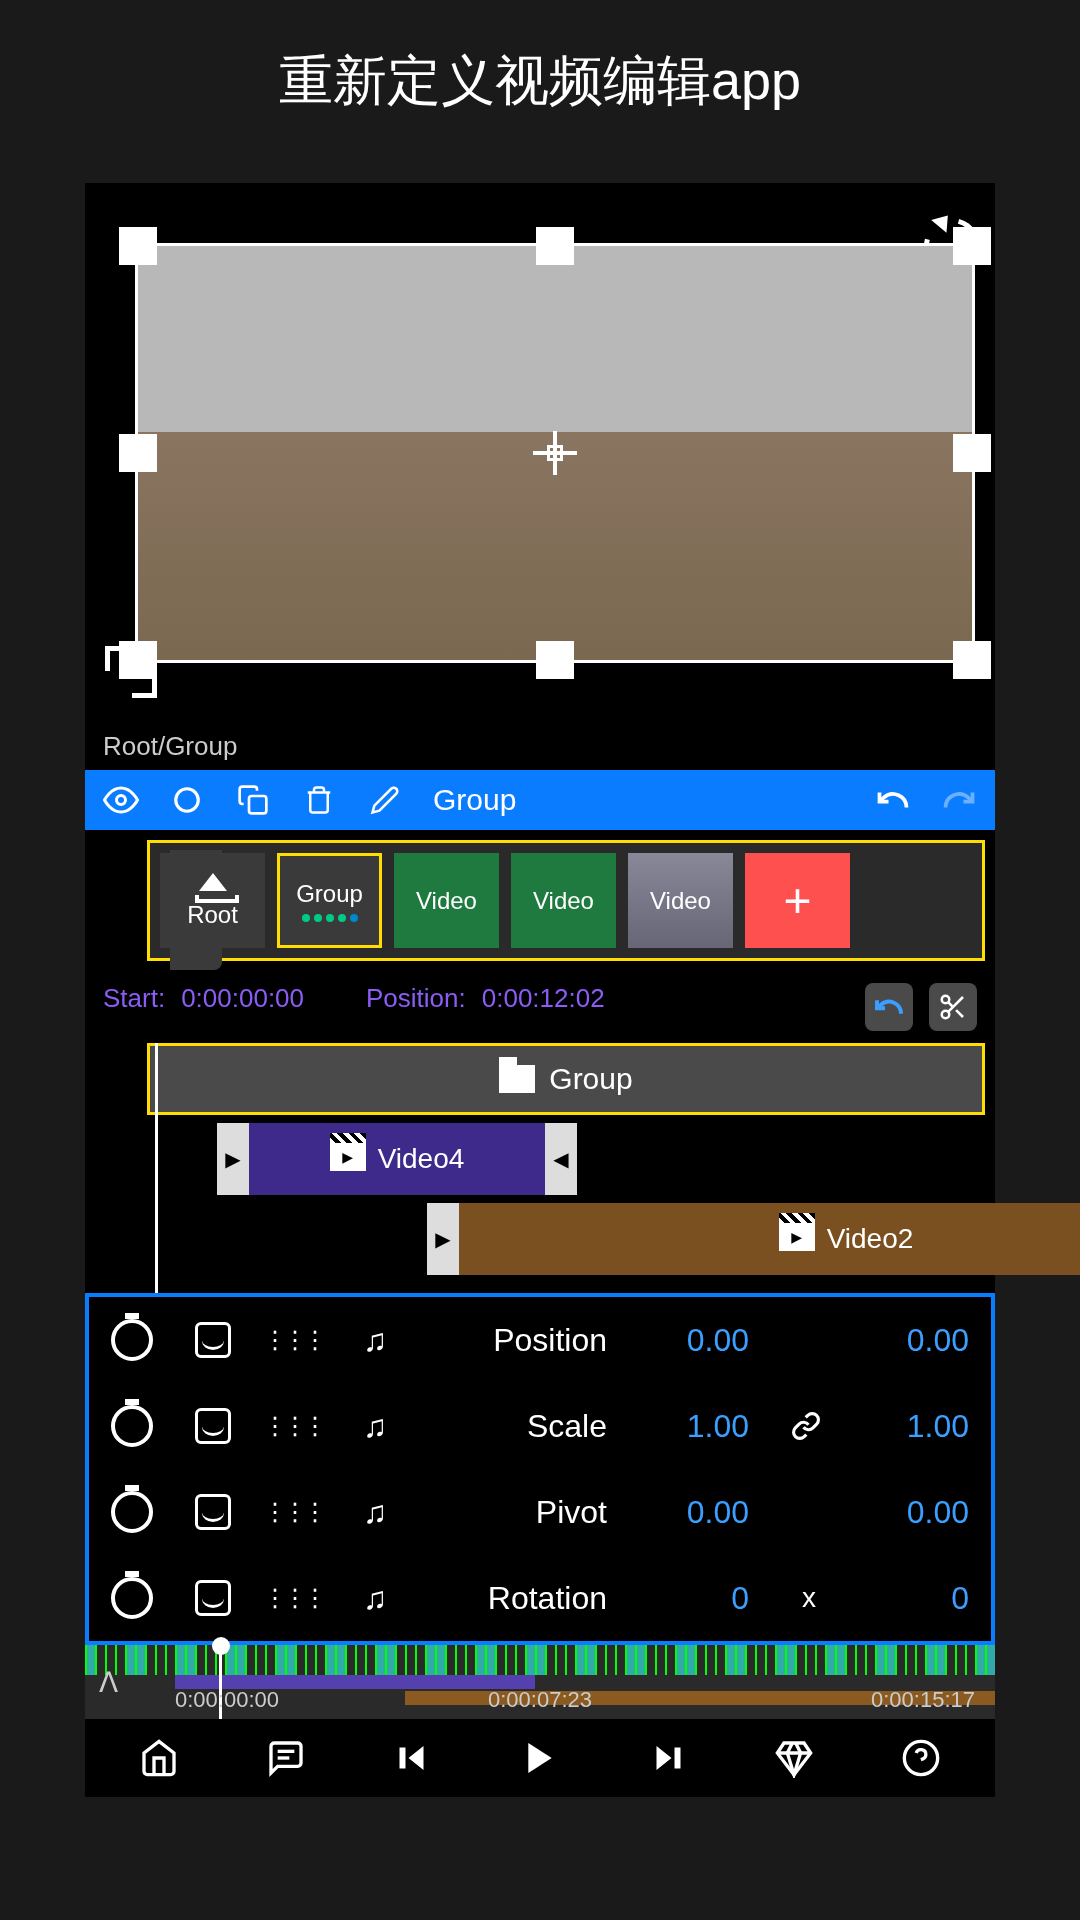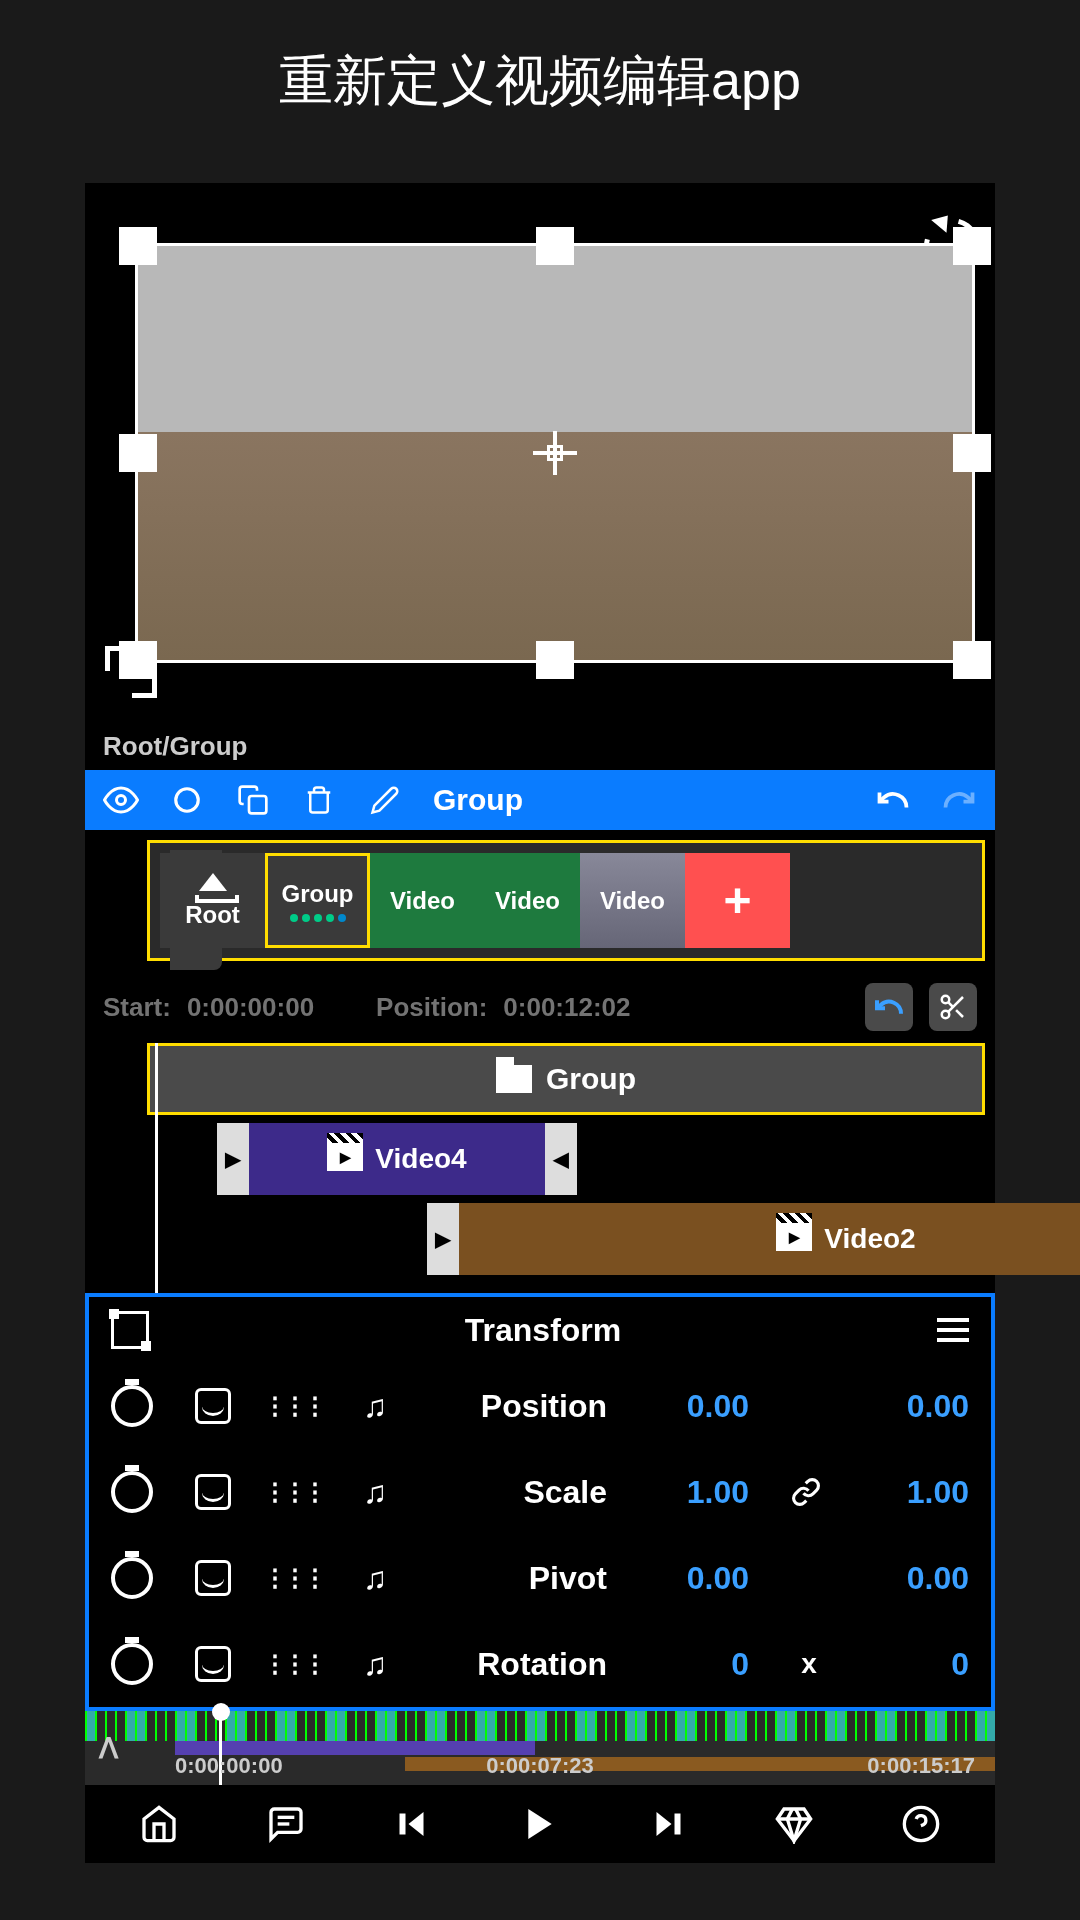--- a/index.html
+++ b/index.html
@@ -14,21 +14,20 @@
 .page-title {
   text-align: center;
   font-size: 54px;
   font-weight: 500;
   padding: 45px 0;
   color: #fff;
 }
 .app-container {
   margin: 20px 85px 0;
   background: #000;
-  font-weight: bold;
 }
 .preview-area {
   position: relative;
   height: 540px;
   background: #000;
 }
 .preview-frame {
   position: absolute;
   top: 60px;
   left: 50px;
@@ -131,21 +130,21 @@
 }
 .toolbar-label {
   font-size: 30px;
   color: #fff;
   flex: 1;
 }
 .node-row {
   background: #2a2a2a;
   display: flex;
   padding: 10px;
-  gap: 0;
+  gap: 12px;
   border: 3px solid #ffdd00;
   margin: 10px 10px 10px 62px;
 }
 .sidebar-tab {
   position: absolute;
   left: 85px;
   width: 52px;
   background: #3a3a3a;
   margin-top: 10px;
   height: 120px;
@@ -206,24 +205,23 @@
 .upload-ico::after {
   content: '';
   position: absolute;
   bottom: -30px; left: -18px;
   width: 36px; height: 4px;
   border: 4px solid #fff;
   border-top: none;
 }
 .time-row {
   display: flex;
-  align-items: center;
   padding: 12px 18px;
   font-size: 26px;
-  color: #737373;
+  color: #8b5cf6;
   gap: 16px;
 }
 .time-row .reset-ico {
   width: 48px; height: 48px;
   background: #4a4a4a;
   border-radius: 8px;
   display: flex;
   align-items: center;
   justify-content: center;
   margin-left: auto;
@@ -640,29 +638,20 @@
         <div class="track-label">
           <div class="clapper"></div>
           <span>Video2</span>
         </div>
 
       </div>
     </div>
   </div>
 
   <div class="transform-panel">
-    <div class="transform-header">
-      <div class="graph-ico"></div>
-      <div class="title">Transform</div>
-      <div class="menu-ico">
-          <span></span>
-          <span></span>
-          <span></span>
-        </div>
-    </div>
     <div class="prop-row">
       <div class="stopwatch"></div>
       <div class="prop-ico curve-ico"></div>
       <div class="prop-ico wave-ico"></div>
       <div class="prop-ico note-ico"></div>
       <div class="prop-name">Position</div>
       <div class="prop-val">0.00</div>
       <div class="link-ico"></div>
       <div class="prop-val">0.00</div>
     </div>

